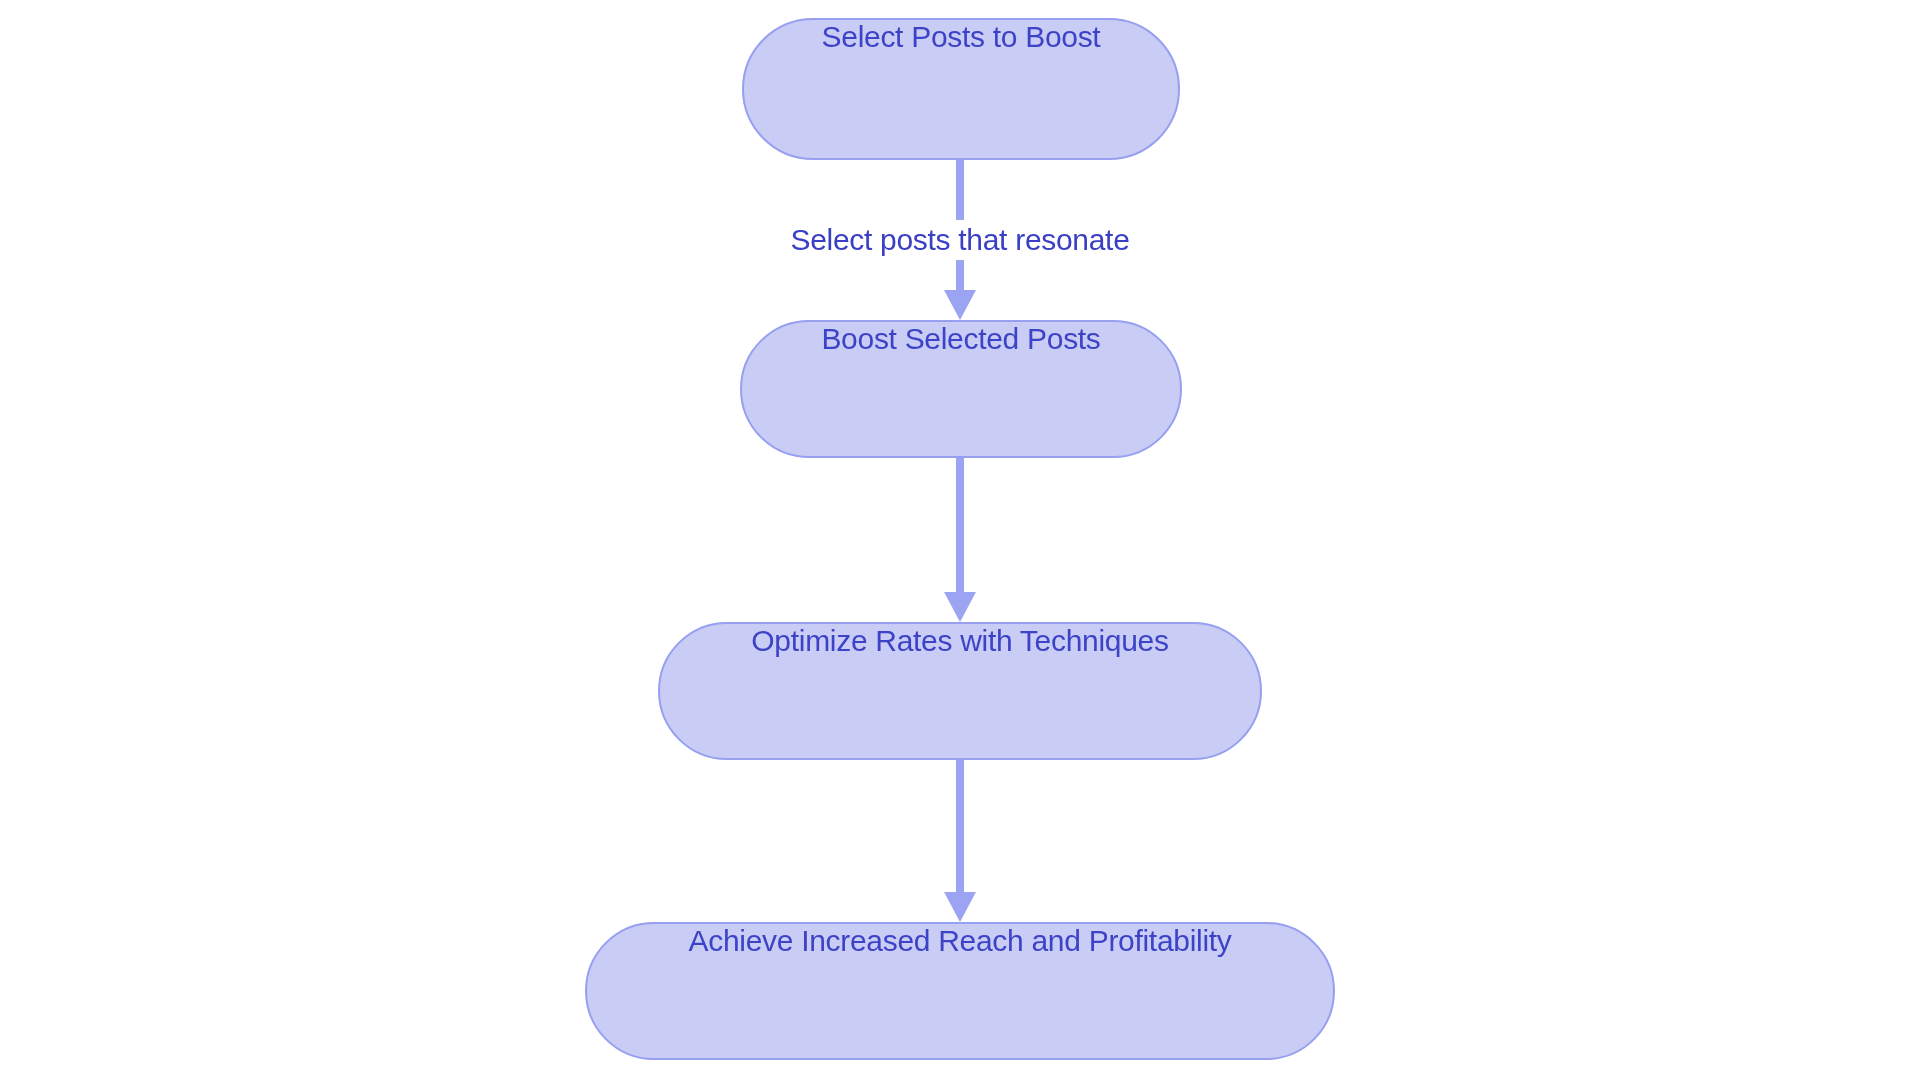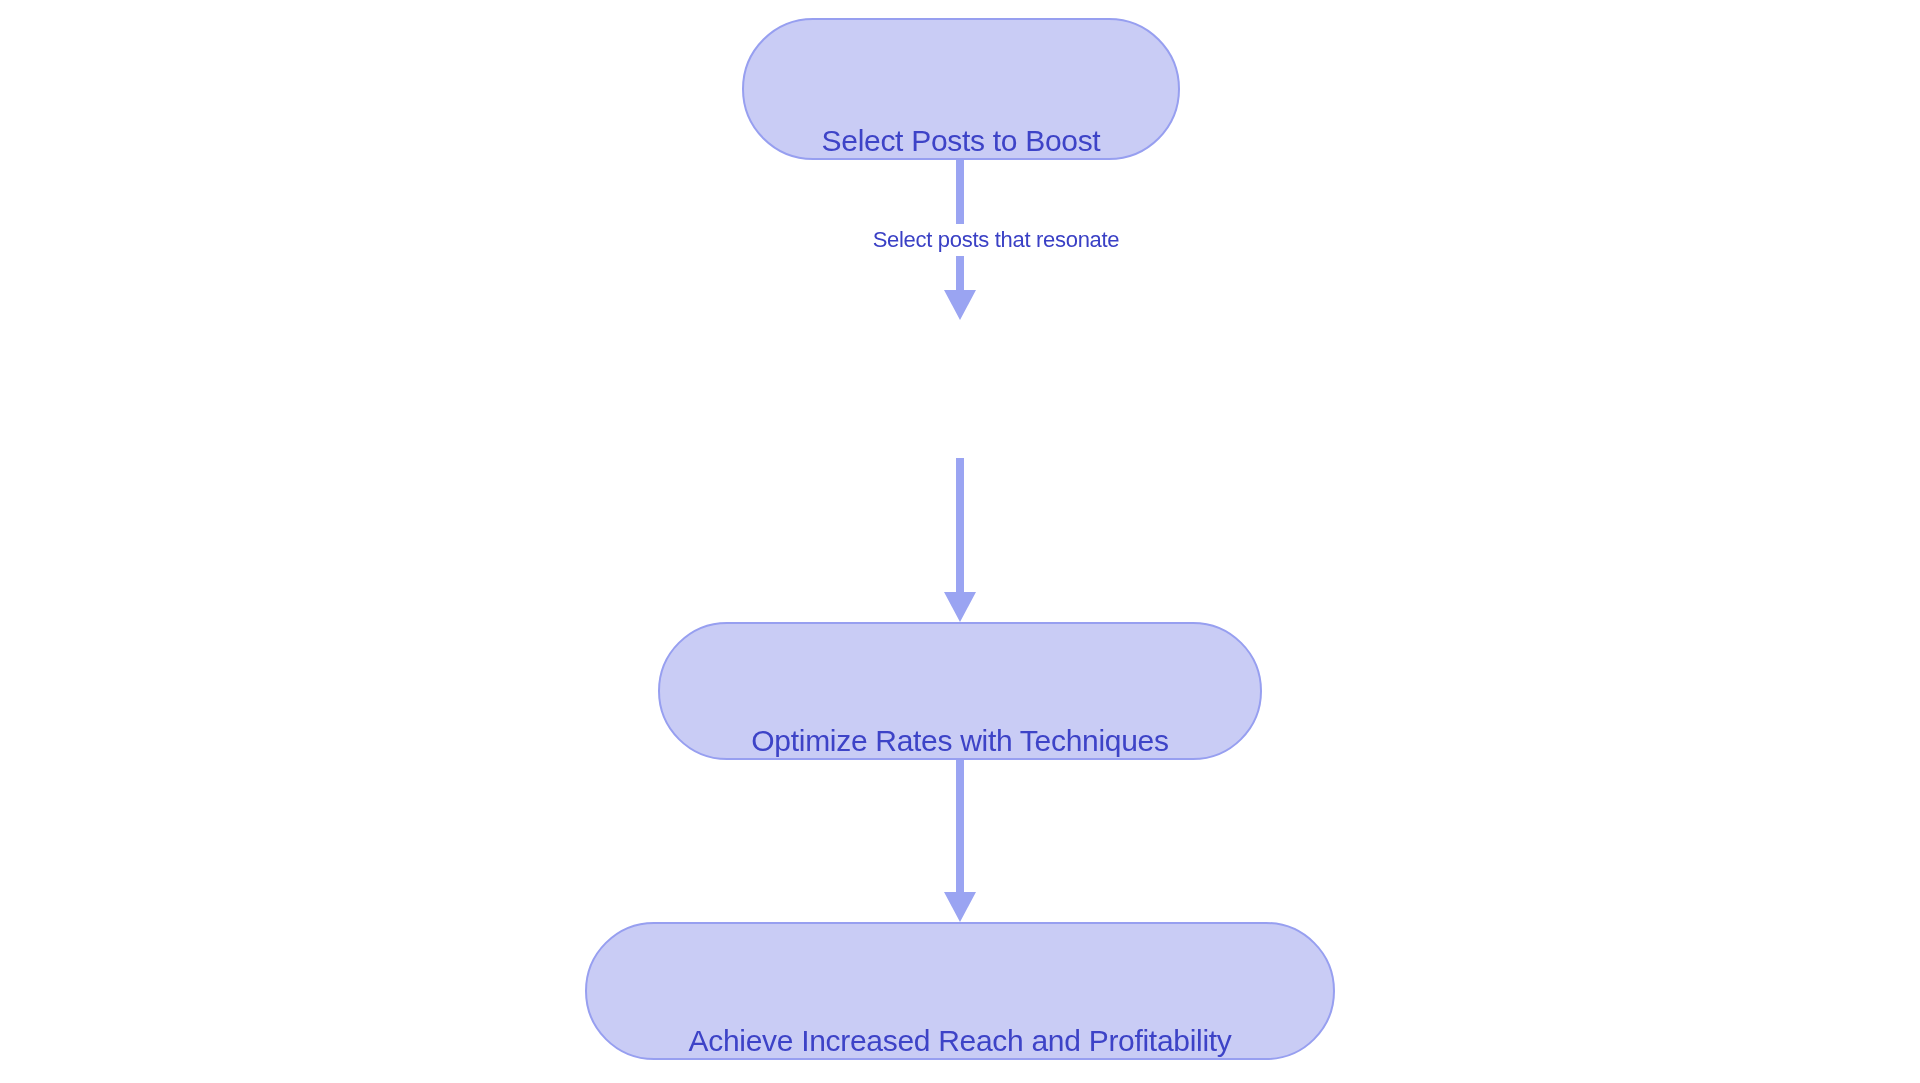--- a/index.html
+++ b/index.html
@@ -16,21 +16,21 @@
     position: relative;
     width: 1920px;
     height: 1083px;
     background: var(--background, #ffffff);
   }
 
   
   .flow-node {
     position: absolute;
     display: flex;
-    align-items: flex-end;
+    align-items: flex-start;
     justify-content: center;
     background: var(--node-fill, #c9ccf5);
     border: 2px solid var(--node-border, #979ff0);
     color: var(--node-text, #3d43c7);
     font-size: 30px;
     letter-spacing: -0.3px;
     text-align: center;
     white-space: nowrap;
   }
   .node-1 { left: 742px; top: 18px;  width: 438px; height: 142px; border-radius: 71px; }
@@ -57,42 +57,45 @@
     border-left: 16px solid transparent;
     border-right: 16px solid transparent;
     border-top: 30px solid var(--arrow, #9aa4f2);
   }
   .head-1 { top: 290px; }
   .head-2 { top: 592px; }
   .head-3 { top: 892px; }
 
   .edge-label {
     position: absolute;
-    left: 996px;
+    left: 960px;
     transform: translate(-50%, -50%);
     background: var(--background, #ffffff);
     color: var(--edge-label-text, #3a40c5);
-    font-size: 22px;
+    font-size: 30px;
     letter-spacing: -0.3px;
     padding: 3px 12px;
     white-space: nowrap;
   }
   .label-1 { top: 240px; }
   .label-2 { top: 540px; }
   .label-3 { top: 841px; }
 </style>
 </head>
 <body>
 
 <div class="canvas">
 
   <div class="flow-node node-1">
     <span>Select Posts to Boost</span>
   </div>
 
+  <div class="flow-node node-2">
+    <span>Boost Selected Posts</span>
+  </div>
 
   <div class="flow-node node-4">
     <span>Achieve Increased Reach and Profitability</span>
   </div>
 
   <div class="flow-node node-3">
     <span>Optimize Rates with Techniques</span>
   </div>
 
   <div class="edge-line line-1"></div>

